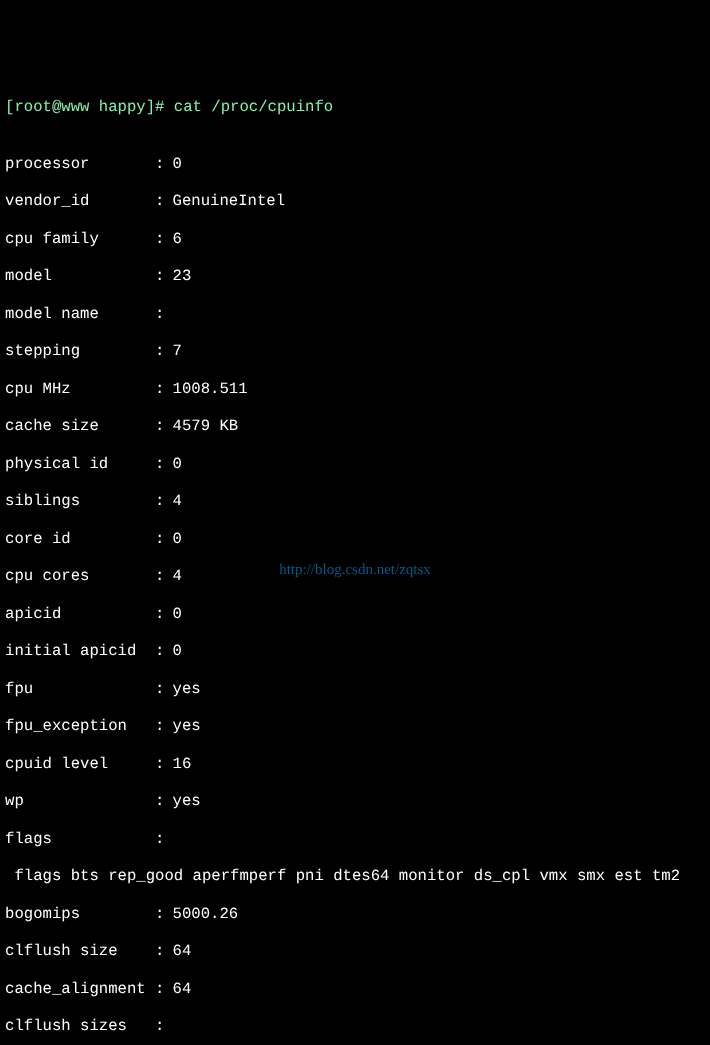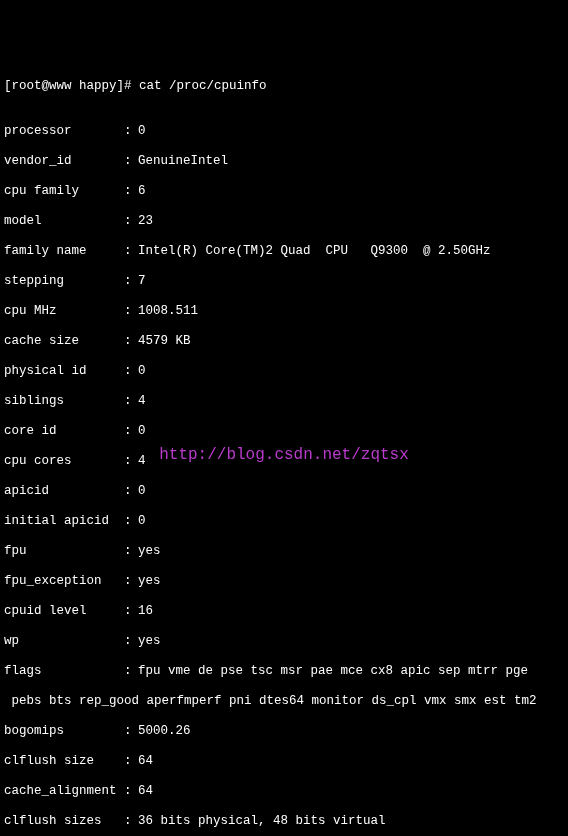--- a/index.html
+++ b/index.html
@@ -14,80 +14,80 @@
       font-size: 12.5px;
       line-height: 15px;
       padding: 4px;
       width: 568px;
       height: 836px;
       overflow: hidden;
       white-space: pre;
       position: relative;
     }
     .prompt {
-      color: #ffffff;
+      color: #86efac;
     }
     .row {
       display: flex;
     }
     .key {
       width: 120px;
       display: inline-block;
     }
     .sep {
       display: inline-block;
       width: 14px;
     }
     .val {
       display: inline-block;
     }
     .watermark {
       position: absolute;
       top: 448px;
       left: 50%;
       transform: translateX(-50%);
-      color: #d946ef;
-      font-family: Liberation Mono, monospace;
-      font-size: 16px;
+      color: #0369a1;
+      font-family: Liberation Serif, serif;
+      font-size: 12px;
       opacity: 0.85;
       pointer-events: none;
     }
   </style>
 </head>
 <body>
 
 
 
 <div>
 <div class="prompt">[root@www happy]# cat /proc/cpuinfo</div>
 <div>
 <div class="row"><span class="key">processor</span><span class="sep">:</span><span class="val">0</span></div>
 <div class="row"><span class="key">vendor_id</span><span class="sep">:</span><span class="val">GenuineIntel</span></div>
 <div class="row"><span class="key">cpu family</span><span class="sep">:</span><span class="val">6</span></div>
 <div class="row"><span class="key">model</span><span class="sep">:</span><span class="val">23</span></div>
-<div class="row"><span class="key">family name</span><span class="sep">:</span><span class="val">Intel(R) Core(TM)2 Quad  CPU   Q9300  @ 2.50GHz</span></div>
+<div class="row"><span class="key">model name</span><span class="sep">:</span></div>
 <div class="row"><span class="key">stepping</span><span class="sep">:</span><span class="val">7</span></div>
 <div class="row"><span class="key">cpu MHz</span><span class="sep">:</span><span class="val">1008.511</span></div>
 <div class="row"><span class="key">cache size</span><span class="sep">:</span><span class="val">4579 KB</span></div>
 <div class="row"><span class="key">physical id</span><span class="sep">:</span><span class="val">0</span></div>
 <div class="row"><span class="key">siblings</span><span class="sep">:</span><span class="val">4</span></div>
 <div class="row"><span class="key">core id</span><span class="sep">:</span><span class="val">0</span></div>
 <div class="row"><span class="key">cpu cores</span><span class="sep">:</span><span class="val">4</span></div>
 <div class="row"><span class="key">apicid</span><span class="sep">:</span><span class="val">0</span></div>
 <div class="row"><span class="key">initial apicid</span><span class="sep">:</span><span class="val">0</span></div>
 <div class="row"><span class="key">fpu</span><span class="sep">:</span><span class="val">yes</span></div>
 <div class="row"><span class="key">fpu_exception</span><span class="sep">:</span><span class="val">yes</span></div>
 <div class="row"><span class="key">cpuid level</span><span class="sep">:</span><span class="val">16</span></div>
 <div class="row"><span class="key">wp</span><span class="sep">:</span><span class="val">yes</span></div>
-<div class="row"><span class="key">flags</span><span class="sep">:</span><span class="val">fpu vme de pse tsc msr pae mce cx8 apic sep mtrr pge</span></div>
-<div> pebs bts rep_good aperfmperf pni dtes64 monitor ds_cpl vmx smx est tm2</div>
+<div class="row"><span class="key">flags</span><span class="sep">:</span></div>
+<div> flags bts rep_good aperfmperf pni dtes64 monitor ds_cpl vmx smx est tm2</div>
 <div class="row"><span class="key">bogomips</span><span class="sep">:</span><span class="val">5000.26</span></div>
 <div class="row"><span class="key">clflush size</span><span class="sep">:</span><span class="val">64</span></div>
 <div class="row"><span class="key">cache_alignment</span><span class="sep">:</span><span class="val">64</span></div>
-<div class="row"><span class="key">clflush sizes</span><span class="sep">:</span><span class="val">36 bits physical, 48 bits virtual</span></div>
+<div class="row"><span class="key">clflush sizes</span><span class="sep">:</span></div>
 
 </div>
 
 
 </div>
 
 <div class="watermark">http://blog.csdn.net/zqtsx</div>
 
 
 

